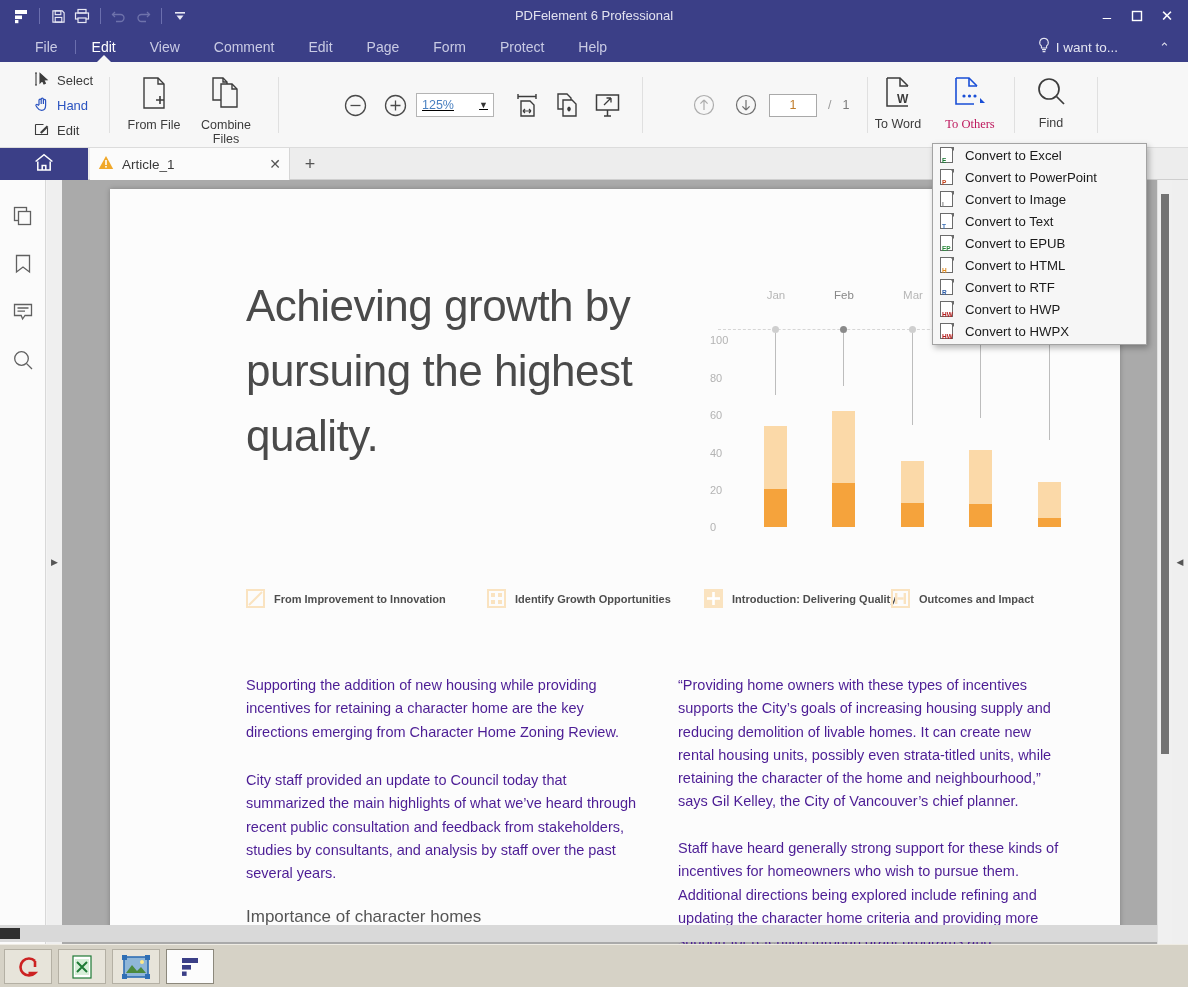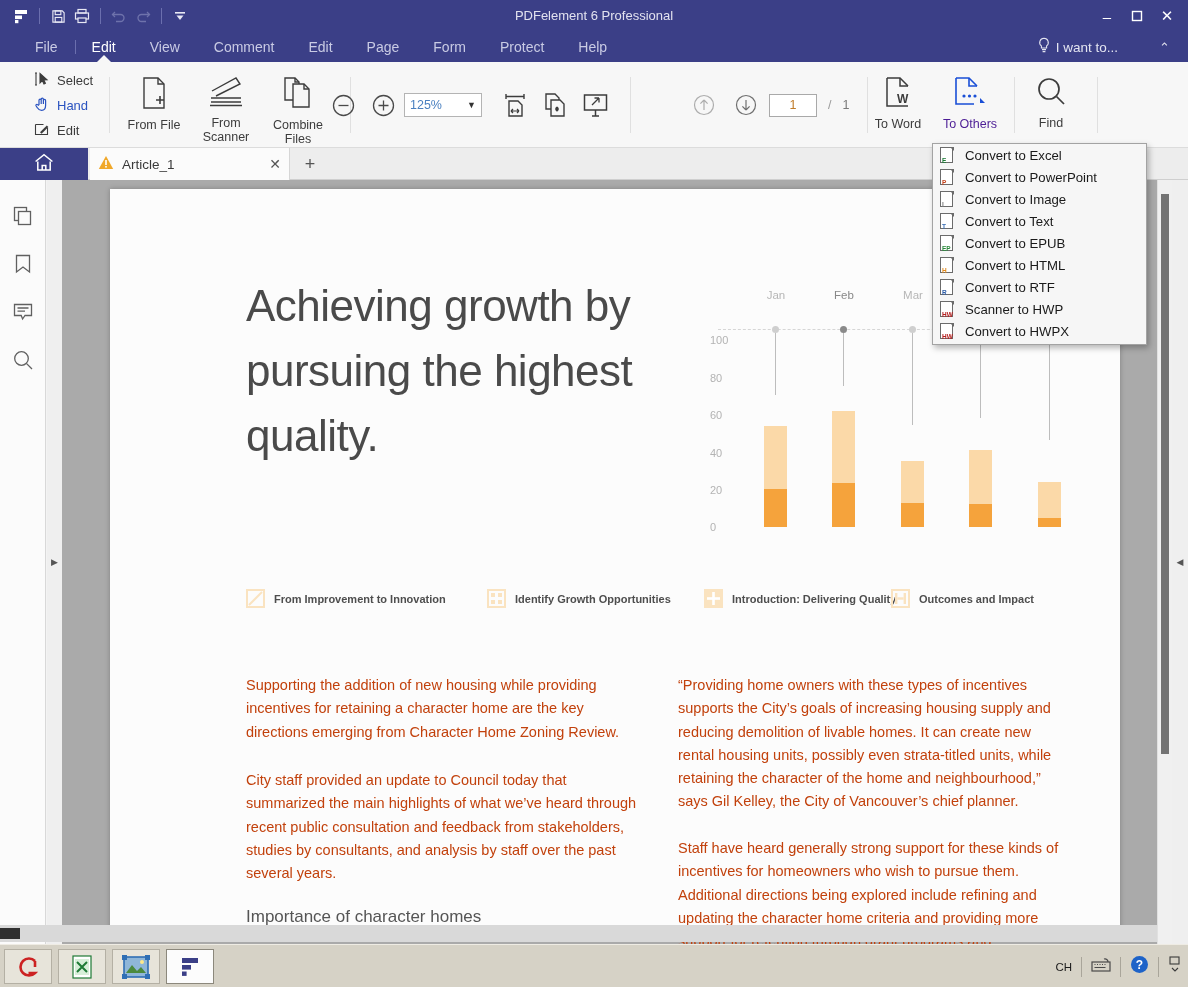--- a/index.html
+++ b/index.html
@@ -72,21 +72,21 @@
   .sel-stack { display:flex; flex-direction:column; justify-content:center; gap:3px; padding-left:34px; }
   .sel-row { display:flex; align-items:center; gap:7px; font-size:13px; color:#3c3c3c; height:22px; }
   .sel-row.sel-active { color:#2a53c0; }
 
   .bigbtn {
     width:72px; height:74px; display:flex; flex-direction:column; align-items:center;
     justify-content:flex-start; padding-top:8px; font-size:12.5px; color:#3c3c3c; text-align:center;
     line-height:14px;
   }
   .bigbtn .lbl { margin-top:5px; }
-  .bigbtn.blue { color:#4c1d95; }
+  .bigbtn.blue { color:#be185d;font-family:Liberation Serif, serif; }
 
   .smbtn { width:38px; height:40px; display:flex; align-items:center; justify-content:center; }
 
   .zoombox {
     width:78px; height:24px; border:1px solid #b4b4b4; background:#fff;
     display:flex; align-items:center; padding:0 5px; font-size:12.5px; color:#4a80c0;
   }
   .zoombox .caret { margin-left:auto; color:#333; font-size:9px; }
 
   .pagebox {
@@ -171,21 +171,21 @@
 
   
   .featrow { position:absolute; left:136px; top:400px; width:830px; height:26px; }
   .feat { position:absolute; display:flex; align-items:center; gap:9px; }
   .feat .fi {
     width:19px; height:19px; border:2px solid #fae3c0; display:flex; align-items:center;
     justify-content:center; position:relative; overflow:hidden;
   }
   .feat .flabel { font-size:11px; color:#4e4e4e; font-weight:bold; white-space:nowrap; }
 
-  .coltext { position:absolute; font-size:14.5px; line-height:23.3px; color:#c2410c; }
+  .coltext { position:absolute; font-size:14.5px; line-height:23.3px; color:#4c1d95; }
   .colhead { position:absolute; font-size:17px; color:#555; }
 
   
   .vscroll {
     position:absolute; left:1157px; top:180px; width:15px; height:764px; background:#f0f0f0;
     border-left:1px solid #e0e0e0;
   }
   .vthumb { position:absolute; left:3px; top:14px; width:8px; height:560px; background:#737373; }
   .right-handle {
     position:absolute; left:1172px; top:180px; width:16px; height:764px;
@@ -361,42 +361,33 @@
           <svg width="32" height="34" viewBox="0 0 32 34" fill="none" stroke="#3c3c3c" stroke-width="1.4">
               <path d="M6 2h14l6 6v24H6z"></path>
               <path d="M20 2v6h6"></path>
               <path d="M18 24h8M22 20v8" stroke-width="1.6"></path>
             </svg>
         </span>
         <span class="lbl">From File</span>
       </div>
       <div class="bigbtn">
         <span>
-          <svg width="38" height="32" viewBox="0 0 38 32" fill="none" stroke="#3c3c3c" stroke-width="1.4">
-              <path d="M5 15 L29 2 L33 8 L9 20"></path>
-              <path d="M4 22h30M4 26h30M3 29.5h32"></path>
-            </svg>
-        </span>
-        <span class="lbl">From Scanner</span>
-      </div>
-      <div class="bigbtn">
-        <span>
           <svg width="32" height="34" viewBox="0 0 32 34" fill="none" stroke="#3c3c3c" stroke-width="1.4">
               <path d="M3 2h10l4 4v18H3z"></path>
               <path d="M13 2v4h4"></path>
               <path d="M11 8h11l5 5v18H11z" fill="#f7f7f7"></path>
               <path d="M22 8v5h5"></path>
             </svg>
         </span>
         <span class="lbl">Combine Files</span>
       </div>
       <div class="vsep" style="margin-left:16px;"></div>
     </div>
 
-    <div class="rgroup" style="left:324px; gap:2px;">
+    <div class="rgroup" style="left:336px; gap:2px;text-decoration:underline;">
       <div class="smbtn">
         <svg width="25" height="25" viewBox="0 0 25 25" fill="none" stroke="#4a4a4a" stroke-width="1.3">
             <circle cx="12.5" cy="12.5" r="10"></circle>
             <path d="M7.5 12.5h10"></path>
           </svg>
       </div>
       <div class="smbtn">
         <svg width="25" height="25" viewBox="0 0 25 25" fill="none" stroke="#4a4a4a" stroke-width="1.3">
             <circle cx="12.5" cy="12.5" r="10"></circle>
             <path d="M7.5 12.5h10M12.5 7.5v10"></path>
@@ -713,21 +704,21 @@
         <span class="tag" style="color:#2f5ea8">R</span>
       </span>
       <span>Convert to RTF</span>
     </div>
     <div class="dd-item">
       <span class="dd-ico">
         <span class="sheet"></span>
           <span class="fold"></span>
         <span class="tag" style="color:#b52020">HW</span>
       </span>
-      <span>Scanner to HWP</span>
+      <span>Convert to HWP</span>
     </div>
     <div class="dd-item">
       <span class="dd-ico">
         <span class="sheet"></span>
           <span class="fold"></span>
         <span class="tag" style="color:#b52020">HW</span>
       </span>
       <span>Convert to HWPX</span>
     </div>
   </div>
@@ -759,38 +750,13 @@
       </svg>
   </div>
   <div class="tb-btn active" style="left:166px;">
     <svg width="22" height="22" viewBox="0 0 22 22">
         <rect x="3" y="2" width="16" height="5" fill="#3b3f87"></rect>
         <rect x="3" y="9" width="9" height="4.6" fill="#3b3f87"></rect>
         <rect x="3" y="15.5" width="4.6" height="4.4" fill="#3b3f87"></rect>
       </svg>
   </div>
 
-  <div class="tray">
-    <span class="tray-txt">CH</span>
-    <span class="tsep"></span>
-    <span>
-      <svg width="20" height="16" viewBox="0 0 20 16" fill="none" stroke="#4a4a4a" stroke-width="1.2">
-          <rect x="1" y="5" width="18" height="9"></rect>
-          <path d="M3.5 7.5h1M6 7.5h1M8.5 7.5h1M11 7.5h1M13.5 7.5h1M3.5 10.5h11"></path>
-          <path d="M13 2 a3 3 0 0 1 4 3"></path>
-        </svg>
-    </span>
-    <span class="tsep"></span>
-    <span>
-      <svg width="19" height="19" viewBox="0 0 19 19">
-          <circle cx="9.5" cy="9.5" r="8.5" fill="#1e63c8"></circle>
-          <text x="9.5" y="14" font-family="Liberation Sans" font-size="12" font-weight="bold" fill="#fff" text-anchor="middle">?</text>
-        </svg>
-    </span>
-    <span class="tsep"></span>
-    <span>
-      <svg width="14" height="20" viewBox="0 0 14 20" fill="none" stroke="#3a3a3a" stroke-width="1.1">
-          <rect x="2" y="2" width="9" height="7"></rect>
-          <path d="M4 13 L7 16 L10 13"></path>
-        </svg>
-    </span>
-  </div>
 </div>
 
 </body></html>

